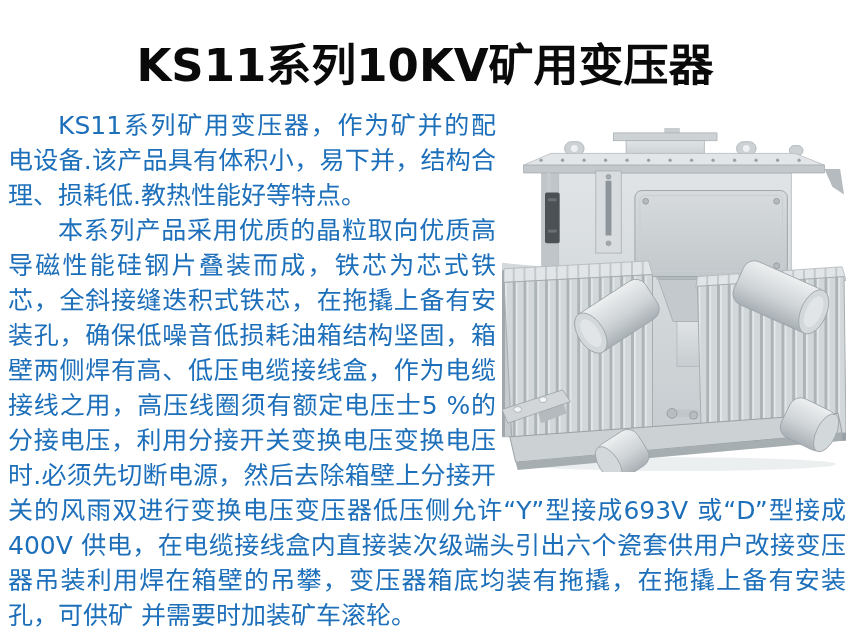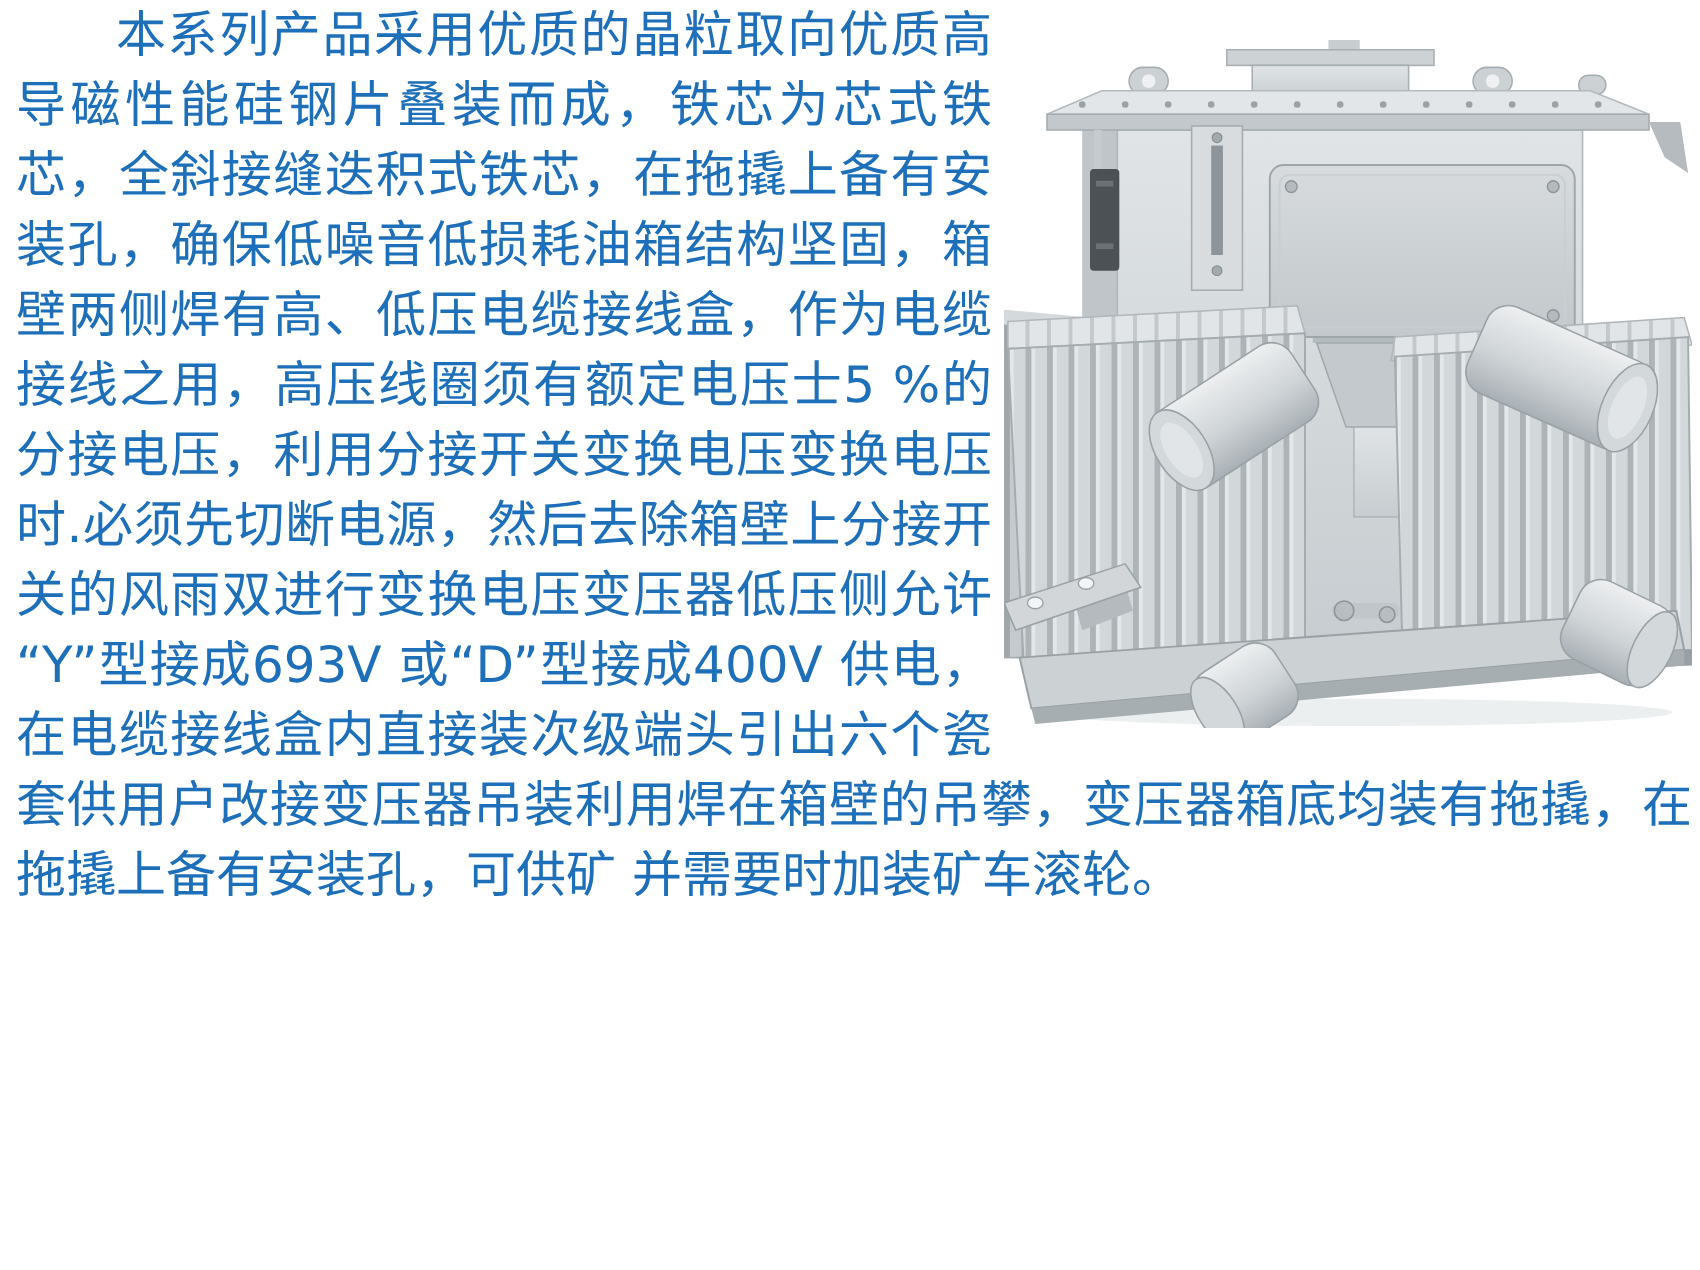--- a/index.html
+++ b/index.html
@@ -34,20 +34,21 @@
     padding:0;
     background:#ffffff;
   }
   figure.photo svg{display:block;width:344px;height:344px;}
 </style>
 </head>
 <body>
 
 <div class="page">
 
+  <h1 class="title" style="color: rgb(10, 10, 10);">KS11系列10KV矿用变压器</h1>
 
   <div class="article" style="color: rgb(29, 111, 186);">
 
     <figure class="photo">
       <svg viewBox="0 0 352 352" xmlns="http://www.w3.org/2000/svg" aria-hidden="true">
         <defs>
           <linearGradient id="tankGrad" x1="0" y1="0" x2="0" y2="1">
             <stop offset="0" stop-color="#e0e4e6"></stop>
             <stop offset="1" stop-color="#c7cdd0"></stop>
           </linearGradient>
@@ -170,16 +171,17 @@
           <ellipse cx="46" cy="22" rx="10" ry="21" fill="#d3d8da" stroke="#9aa1a6" stroke-width="0.8"></ellipse>
         </g>
 
         <polygon points="34,280 60,272 66,292 40,302" fill="#b4babe"></polygon>
         <polygon points="0,288 62,268 70,280 6,302" fill="#d2d6d9" stroke="#9aa1a5" stroke-width="0.8"></polygon>
         <ellipse cx="16" cy="288" rx="4" ry="3" fill="#f2f4f5" stroke="#9aa1a5" stroke-width="0.7"></ellipse>
         <ellipse cx="42" cy="278" rx="4" ry="3" fill="#f2f4f5" stroke="#9aa1a5" stroke-width="0.7"></ellipse>
       </svg>
     </figure>
 
+    <p class="indent">KS11系列矿用变压器，作为矿并的配电设备.该产品具有体积小，易下并，结构合理、损耗低.教热性能好等特点。</p>
     <p class="indent">本系列产品采用优质的晶粒取向优质高导磁性能硅钢片叠装而成，铁芯为芯式铁芯，全斜接缝迭积式铁芯，在拖撬上备有安装孔，确保低噪音低损耗油箱结构坚固，箱壁两侧焊有高、低压电缆接线盒，作为电缆接线之用，高压线圈须有额定电压士5 %的分接电压，利用分接开关变换电压变换电压时.必须先切断电源，然后去除箱壁上分接开关的风雨双进行变换电压变压器低压侧允许“Y”型接成693V 或“D”型接成400V 供电，在电缆接线盒内直接装次级端头引出六个瓷套供用户改接变压器吊装利用焊在箱壁的吊攀，变压器箱底均装有拖撬，在拖撬上备有安装孔，可供矿 并需要时加装矿车滚轮。</p>
 
   </div>
 </div>
 
 </body></html>

